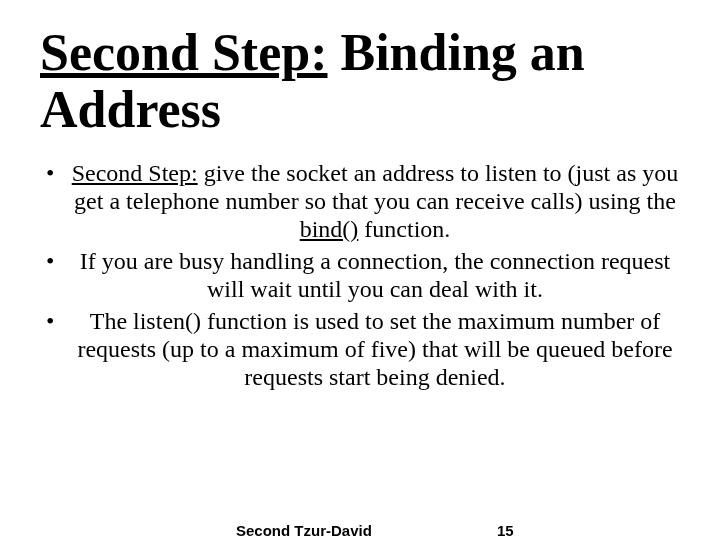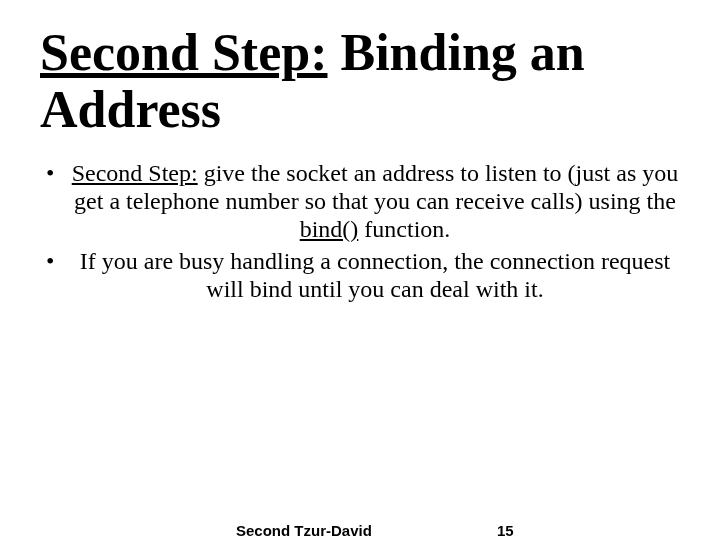--- a/index.html
+++ b/index.html
@@ -75,21 +75,24 @@
 
   <div class="title">
     <span class="underline">Second Step:</span><span> Binding an Address</span>
   </div>
 
   <ul class="body">
     <li>
       <span class="u">Second Step:</span><span> give the socket an address to listen to (just as you get a telephone number so that you can receive calls) using the </span><span class="u">bind()</span><span> function.</span>
     </li>
     <li>
-      <span>If you are busy handling a connection, the connection request will bind until you can deal with it.</span>
+      <span>If you are busy handling a connection, the connection request will wait until you can deal with it.</span>
+    </li>
+    <li>
+      <span>The listen() function is used to set the maximum number of requests (up to a maximum of five) that will be queued before requests start being denied.</span>
     </li>
   </ul>
 
   <div class="footer">
     <span class="footer-author">Second Tzur-David</span>
     <span class="footer-page">15</span>
   </div>
 
 </div>
 

